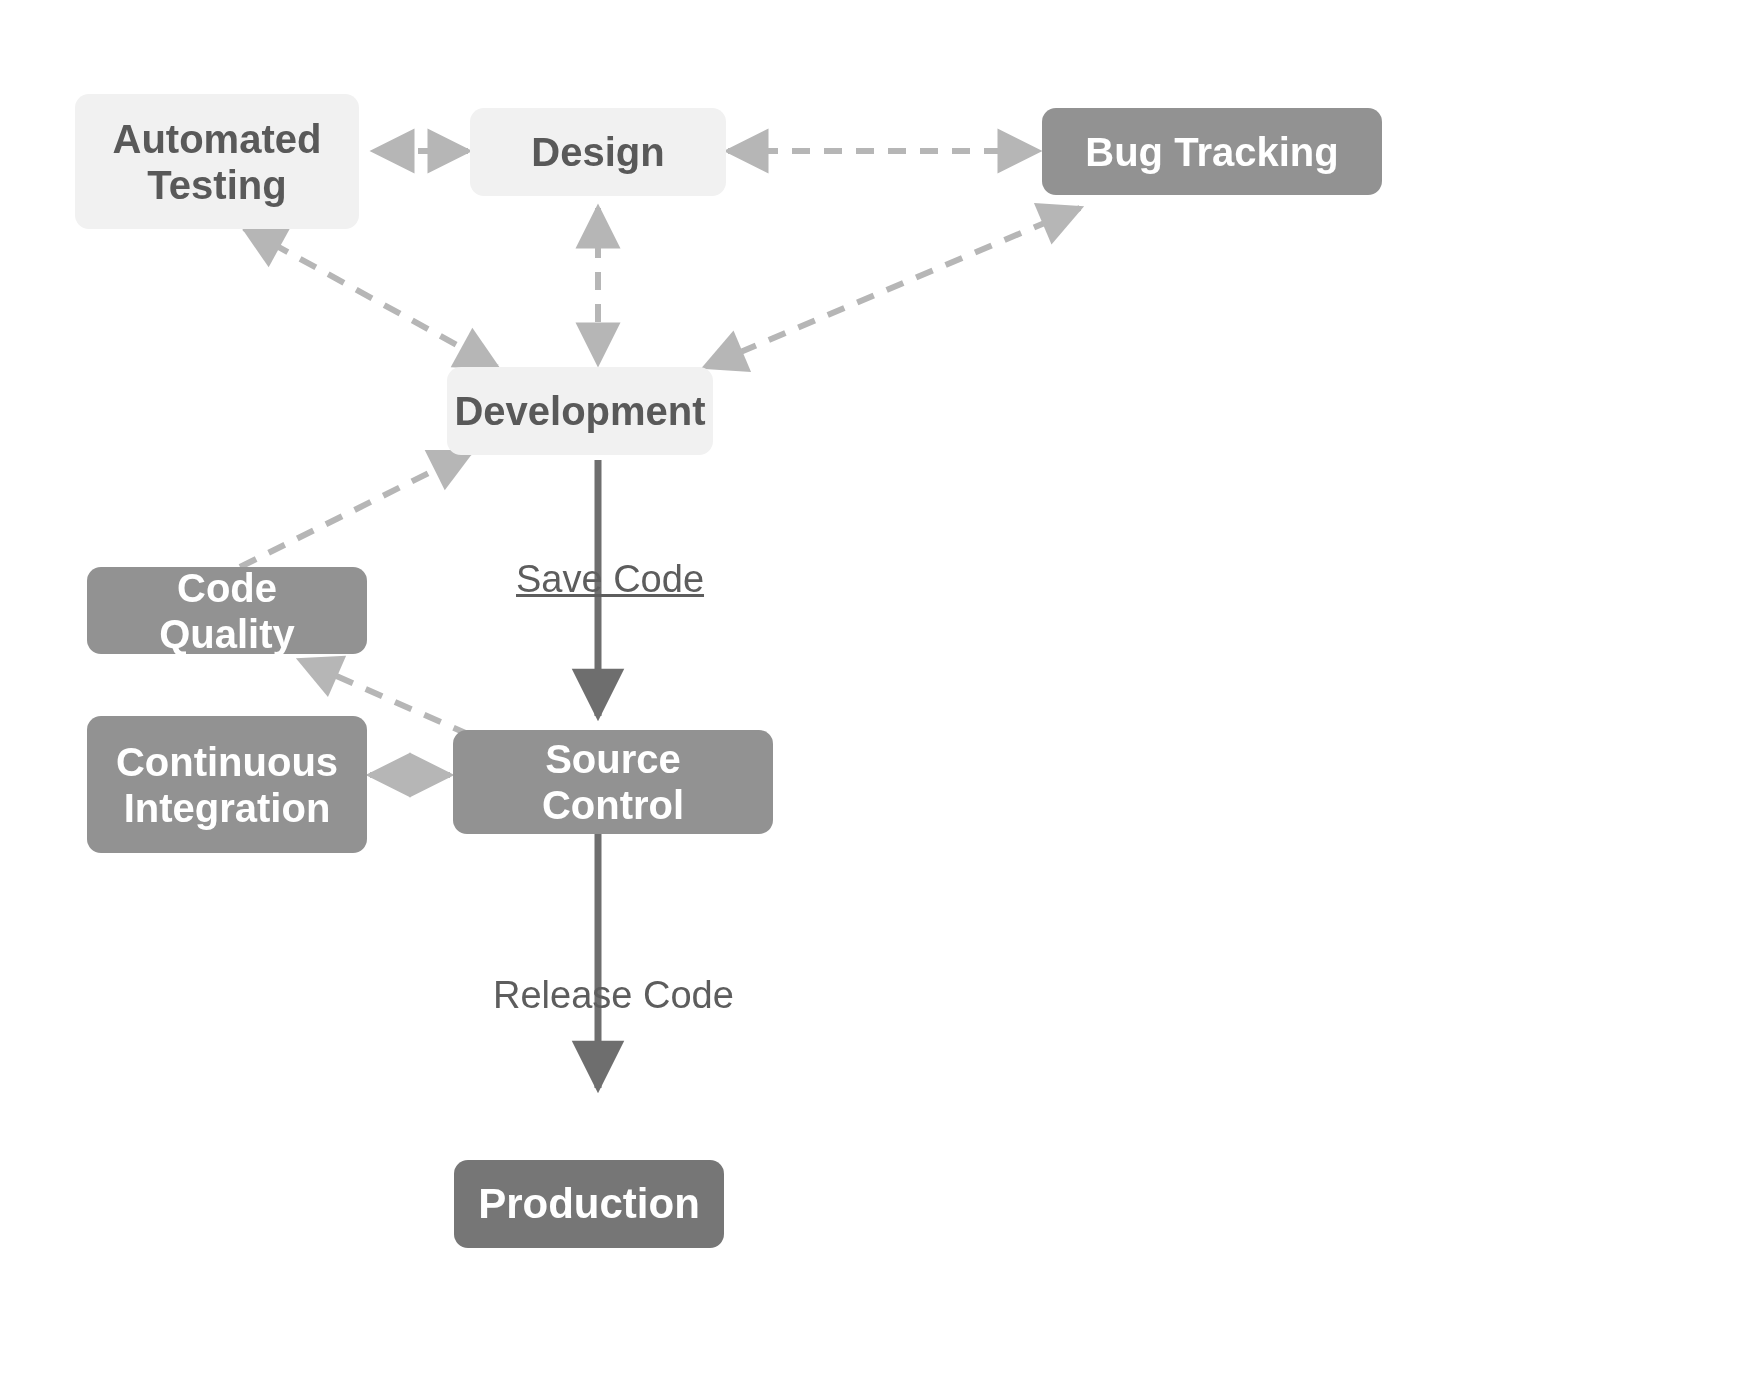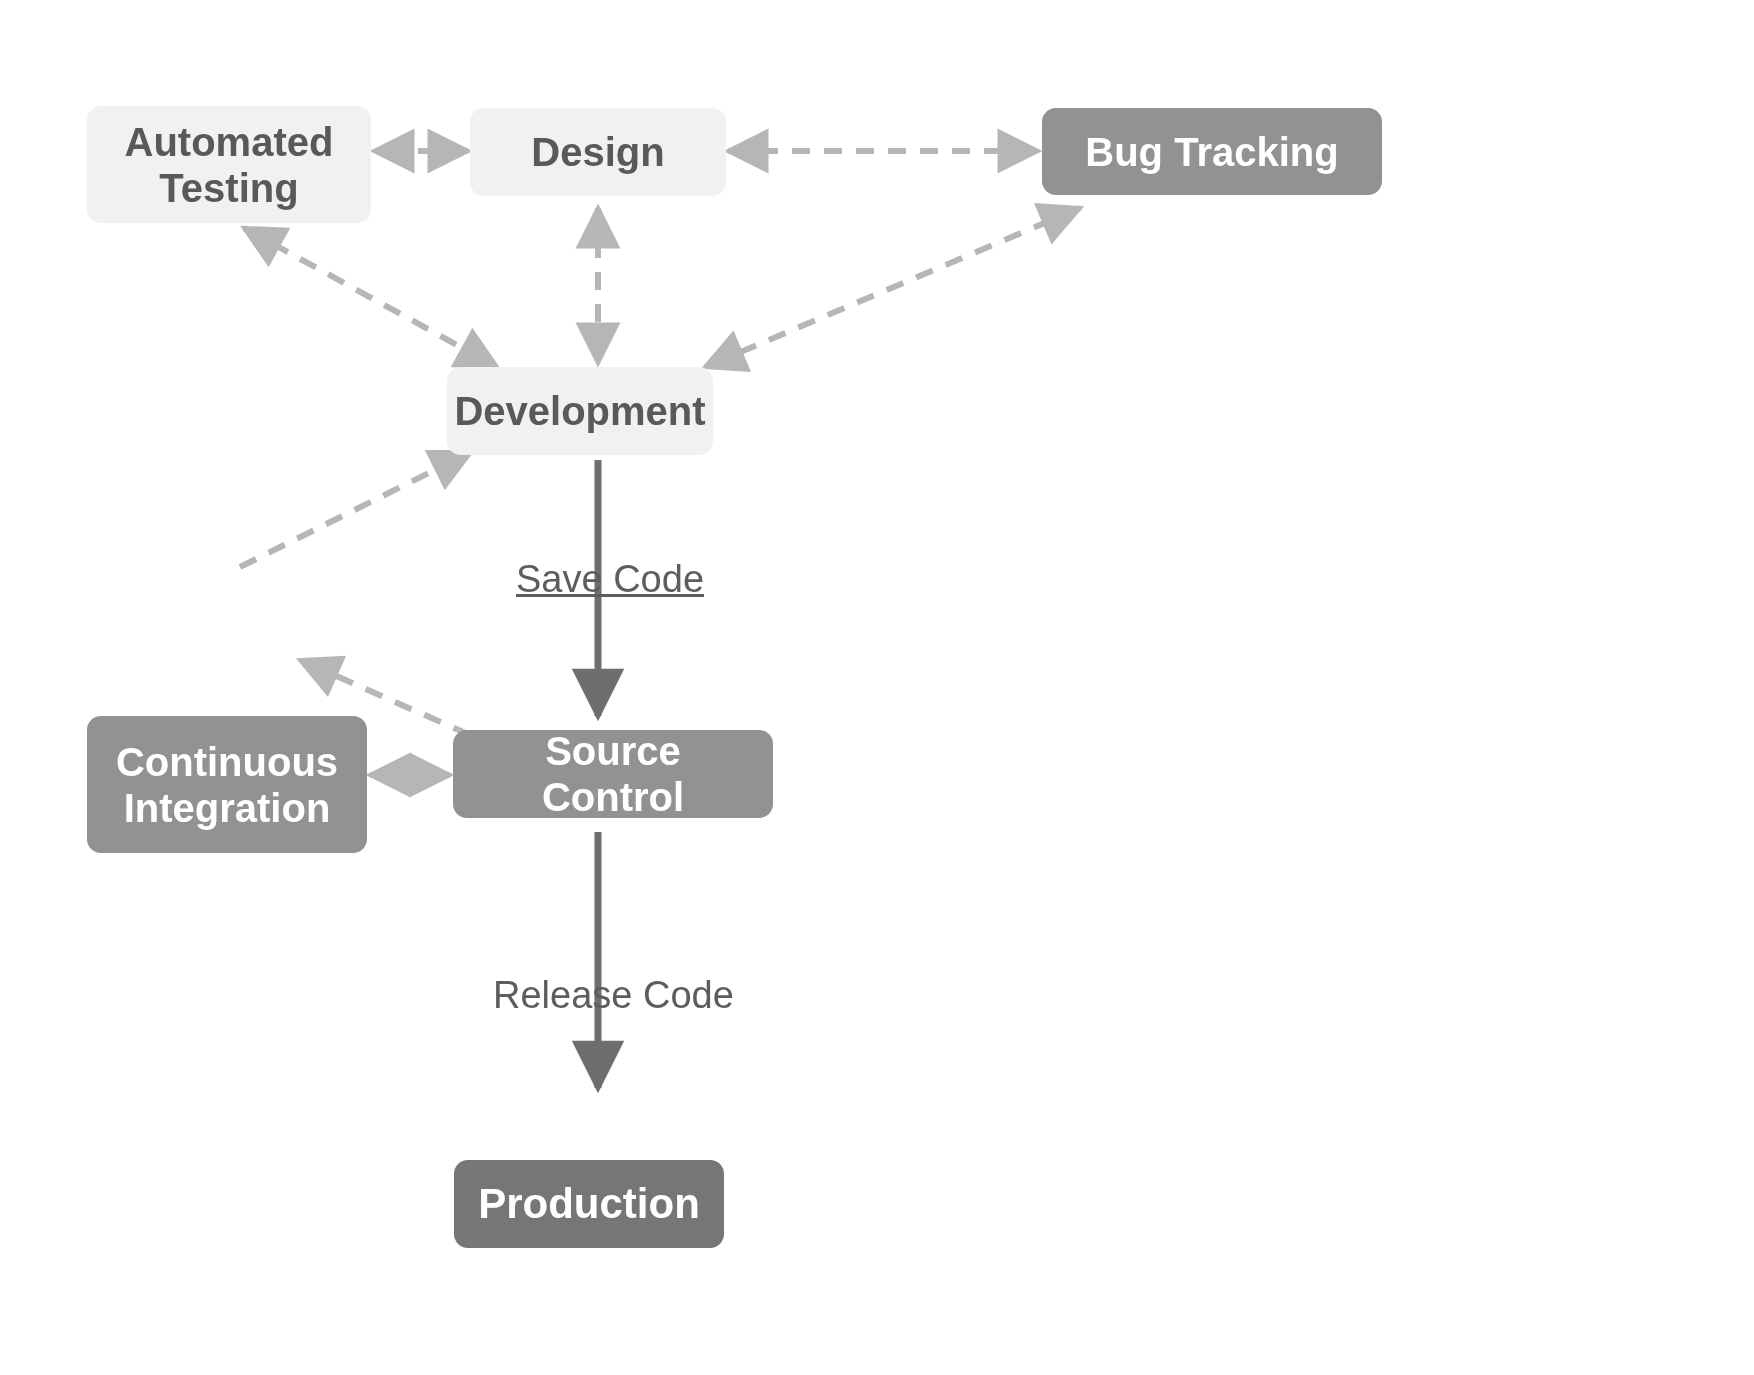--- a/index.html
+++ b/index.html
@@ -87,42 +87,45 @@
 
     <line x1="598" y1="460" x2="598" y2="716" stroke="#6e6e6e" stroke-width="7" marker-end="url(#arr-solid)"></line>
 
     <line x1="470" y1="735" x2="300" y2="660" stroke="#b6b6b6" stroke-width="6" stroke-dasharray="18 14" marker-end="url(#arr-dashed)"></line>
 
     <line x1="370" y1="775" x2="450" y2="775" stroke="#b6b6b6" stroke-width="6" stroke-dasharray="18 14" marker-start="url(#arr-dashed)" marker-end="url(#arr-dashed)"></line>
 
     <line x1="598" y1="832" x2="598" y2="1088" stroke="#6e6e6e" stroke-width="7" marker-end="url(#arr-solid)"></line>
   </svg>
 
-  <div class="node light" style="left:87px; top:94px; width:284px; height:117px;margin-top:12px;">
+  <div class="node light" style="left:75px; top:94px; width:284px; height:135px;">
     <span>Automated<br>Testing</span>
   </div>
 
   <div class="node light" style="left:470px; top:108px; width:256px; height:88px;">
     <span>Design</span>
   </div>
 
   <div class="node dark" style="left:1042px; top:108px; width:340px; height:87px;">
     <span>Bug Tracking</span>
   </div>
 
   <div class="node light" style="left:447px; top:367px; width:266px; height:88px;">
     <span>Development</span>
   </div>
 
+  <div class="node dark" style="left:87px; top:567px; width:280px; height:87px;">
+    <span>Code Quality</span>
+  </div>
 
   <div class="node dark" style="left:87px; top:716px; width:280px; height:137px;">
     <span>Continuous<br>Integration</span>
   </div>
 
-  <div class="node dark" style="left:453px; top:730px; width:320px; height:88px;justify-content:flex-end;">
+  <div class="node dark" style="left:453px; top:730px; width:320px; height:104px;justify-content:flex-end;">
     <span>Source Control</span>
   </div>
 
   <div class="node darker" style="left:454px; top:1160px; width:270px; height:88px;text-align:center;">
     <span>Production</span>
   </div>
 
   <div class="edge-label" style="left:516px; top:558px;text-decoration:underline;">Save Code</div>
 
   <div class="edge-label" style="left:493px; top:930px;margin-top:44px;">Release Code</div>

